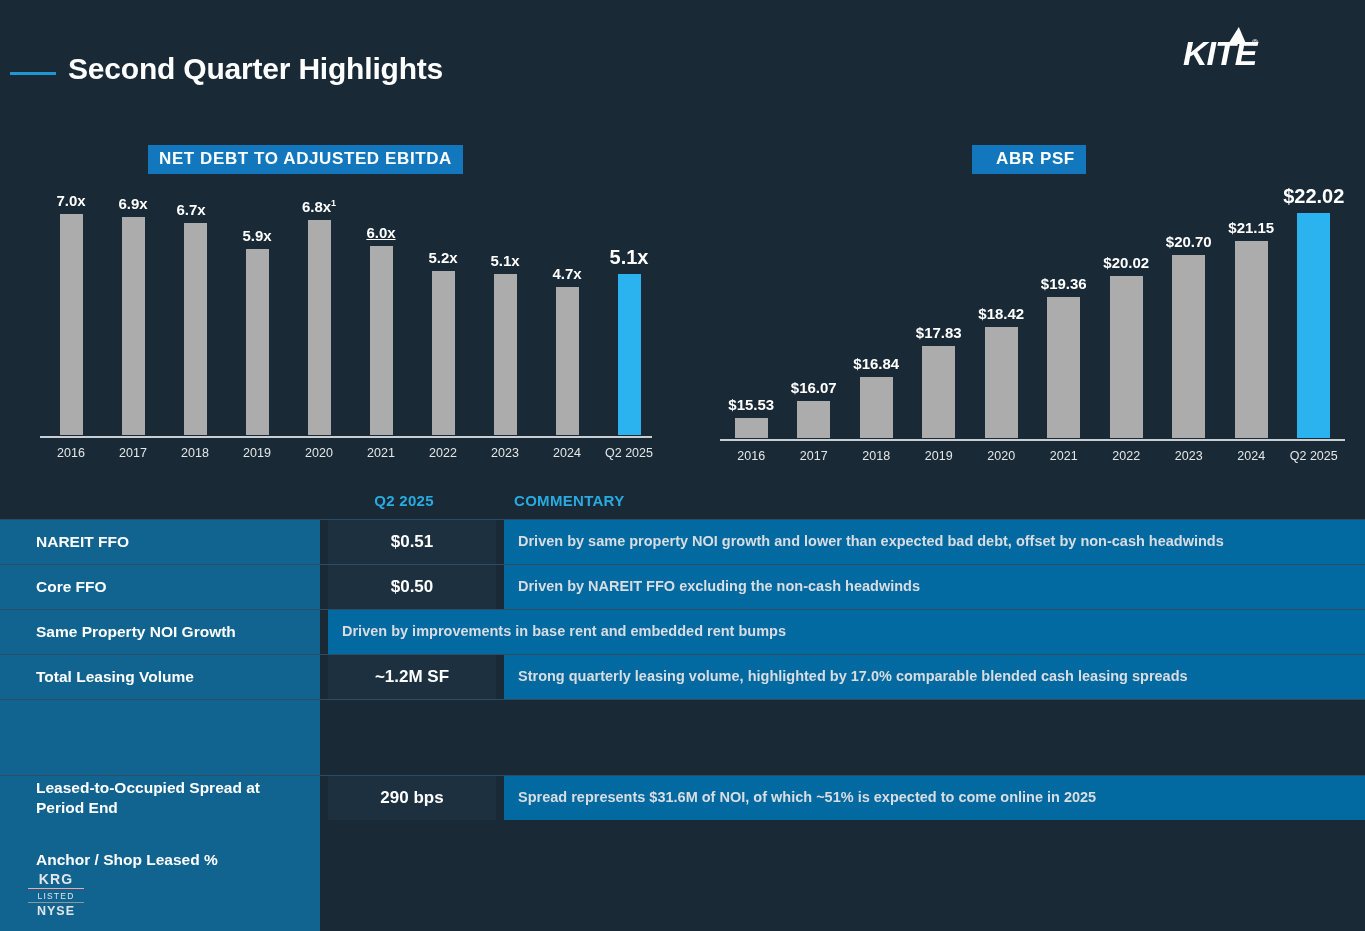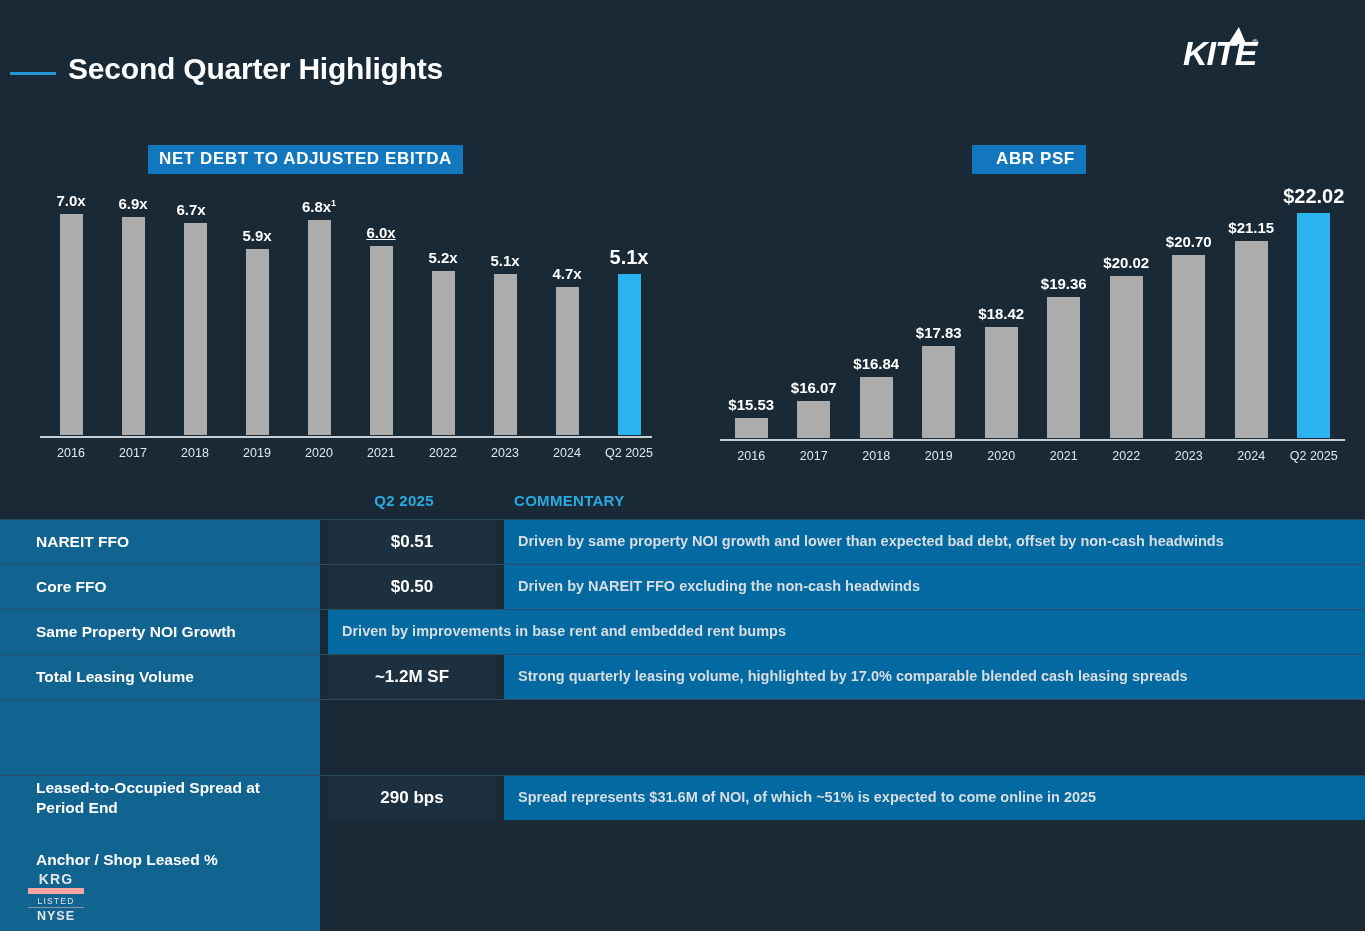--- a/index.html
+++ b/index.html
@@ -103,21 +103,21 @@
 
   
   #footer { position:absolute; left:0; top:860px; width:1365px; height:71px; }
   #krg-badge {
     position:absolute; left:28px; top:11px; width:56px; text-align:center;
     color:#e2e6e9;
   }
   #krg-badge .l1 { font-size:14px; font-weight:bold; letter-spacing:1.2px; }
   #krg-badge .l2 {
     font-size:8.5px; letter-spacing:1.2px; padding:1.5px 0;
-    border-top:6px solid #fca5a5; border-bottom:1px solid #8b969e;
+    border-top:1px solid #fca5a5; border-bottom:1px solid #8b969e;
     margin:1px 0;
   }
   #krg-badge .l3 { font-size:12.5px; font-weight:bold; letter-spacing:1px; }
 </style>
 </head>
 <body>
 
 <div id="header">
   <div id="title-rule"></div>
   <div id="page-title">Second Quarter Highlights</div>

